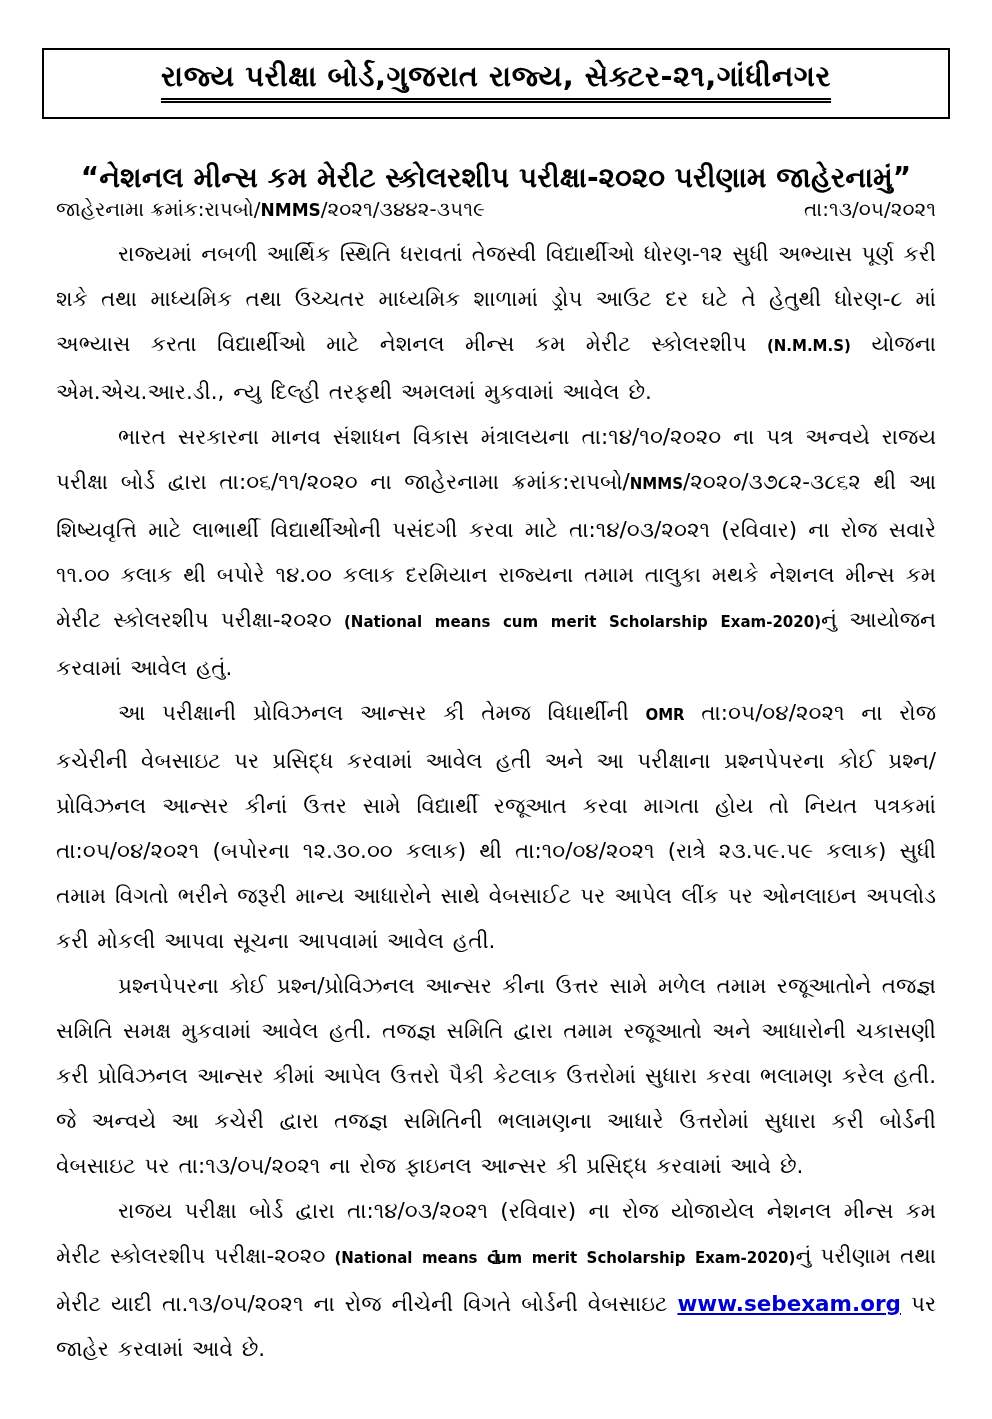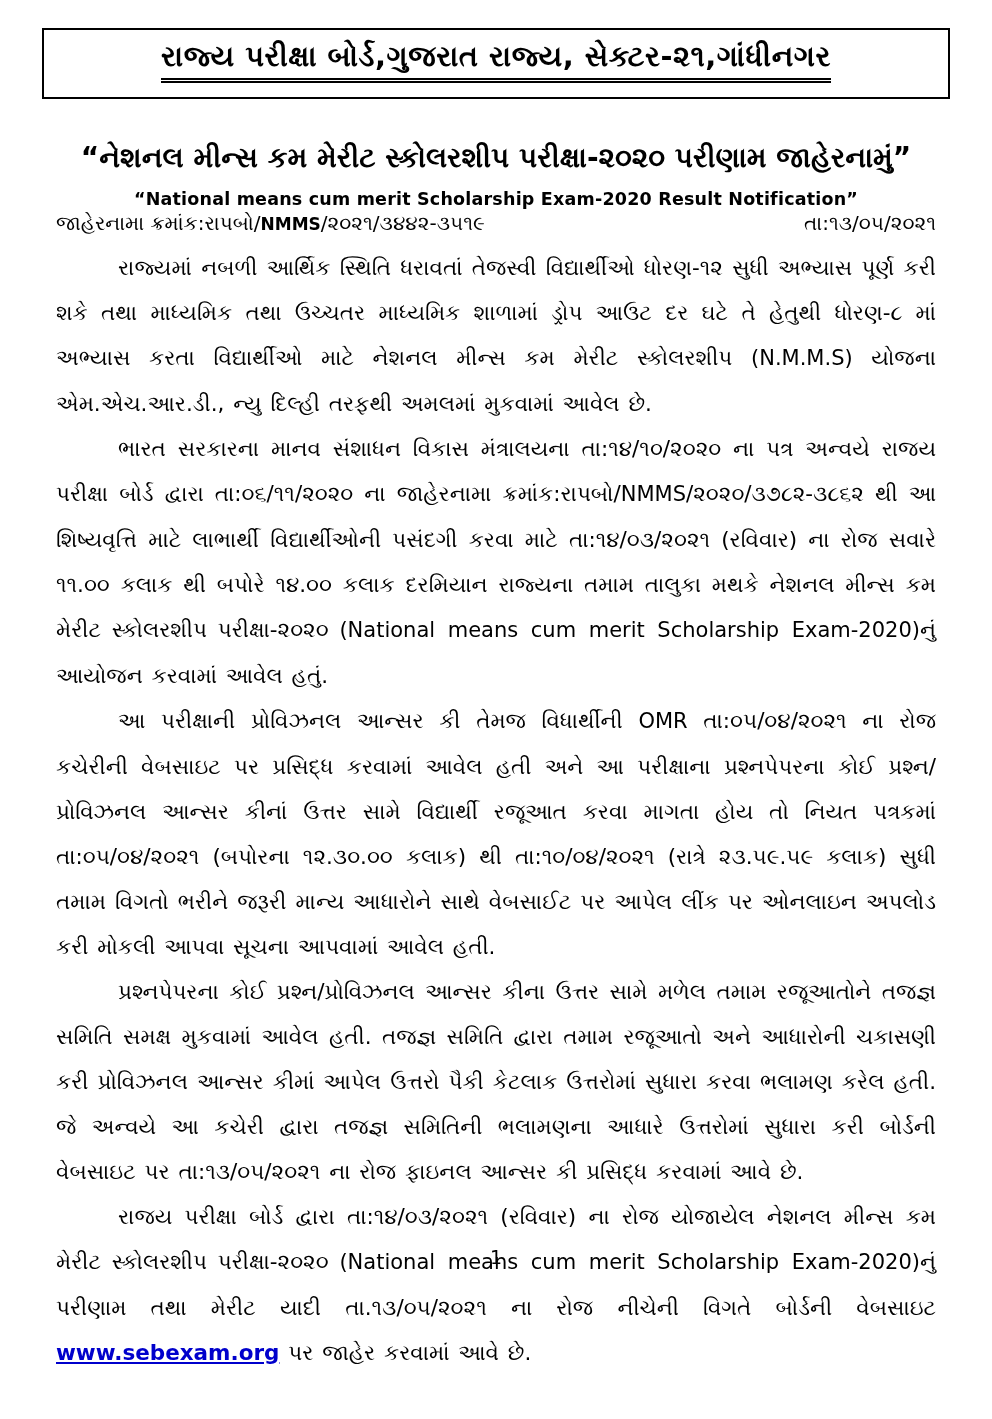--- a/index.html
+++ b/index.html
@@ -11,21 +11,21 @@
     width: 992px;
     height: 1419px;
     font-family: "DejaVu Sans", sans-serif;
     color: #000000;
     overflow: hidden;
   }
   .doc {
     box-sizing: border-box;
     width: 992px;
     height: 1276px;
-    padding: 28px 42px 0 42px;
+    padding: 48px 42px 0 42px;
     position: relative;
   }
   .header-box {
     border: 2px solid #000000;
     text-align: center;
     padding: 9px 6px 14px 6px;
   }
   .header-title {
     display: inline-block;
     font-size: 29px;
@@ -66,22 +66,22 @@
   }
   .body-text p {
     margin: 0;
     font-size: 21.5px;
     line-height: 45px;
     text-align: justify;
     text-indent: 62px;
     word-spacing: 2px;
   }
   .seg-latin {
-    font-weight: 400;
-    font-size: 21px;
+    font-weight: 700;
+    font-size: 15px;
     letter-spacing: 0px;
     word-spacing: 4px;
   }
   .seg-link {
     color: #0000cc;
     text-decoration: underline;
     font-weight: 700;
     cursor: pointer;
   }
   .page-number {
@@ -97,21 +97,20 @@
 <body>
 
 <div class="doc">
 
   <div class="header-box">
     <span class="header-title">રાજ્ય પરીક્ષા બોર્ડ,ગુજરાત રાજ્ય, સેક્ટર-૨૧,ગાંધીનગર</span>
   </div>
 
   <div class="subtitle-gu">“નેશનલ મીન્સ કમ મેરીટ સ્કોલરશીપ પરીક્ષા-૨૦૨૦ પરીણામ જાહેરનામું”</div>
 
-  <div class="subtitle-en">“National means cum merit Scholarship Exam-2020 Result Notification”</div>
 
   <div class="ref-line">
     <span>
       <span>જાહેરનામા ક્રમાંક:રાપબો/</span><span class="ref-latin">NMMS</span><span>/૨૦૨૧/૩૪૪૨-૩૫૧૯</span>
     </span>
     <span>તા:૧૩/૦૫/૨૦૨૧</span>
   </div>
 
   <div class="body-text" id="body-text">
       <p><span class="seg-gu">રાજ્યમાં નબળી આર્થિક સ્થિતિ ધરાવતાં તેજસ્વી વિદ્યાર્થીઓ ધોરણ-૧૨ સુધી અભ્યાસ પૂર્ણ કરી શકે તથા માધ્યમિક તથા ઉચ્ચતર માધ્યમિક શાળામાં ડ્રોપ આઉટ દર ઘટે તે હેતુથી ધોરણ-૮ માં અભ્યાસ કરતા વિદ્યાર્થીઓ માટે નેશનલ મીન્સ કમ મેરીટ સ્કોલરશીપ </span><span class="seg-latin">(N.M.M.S)</span><span class="seg-gu"> યોજના એમ.એચ.આર.ડી., ન્યુ દિલ્હી તરફથી અમલમાં મુકવામાં આવેલ છે.</span></p>

